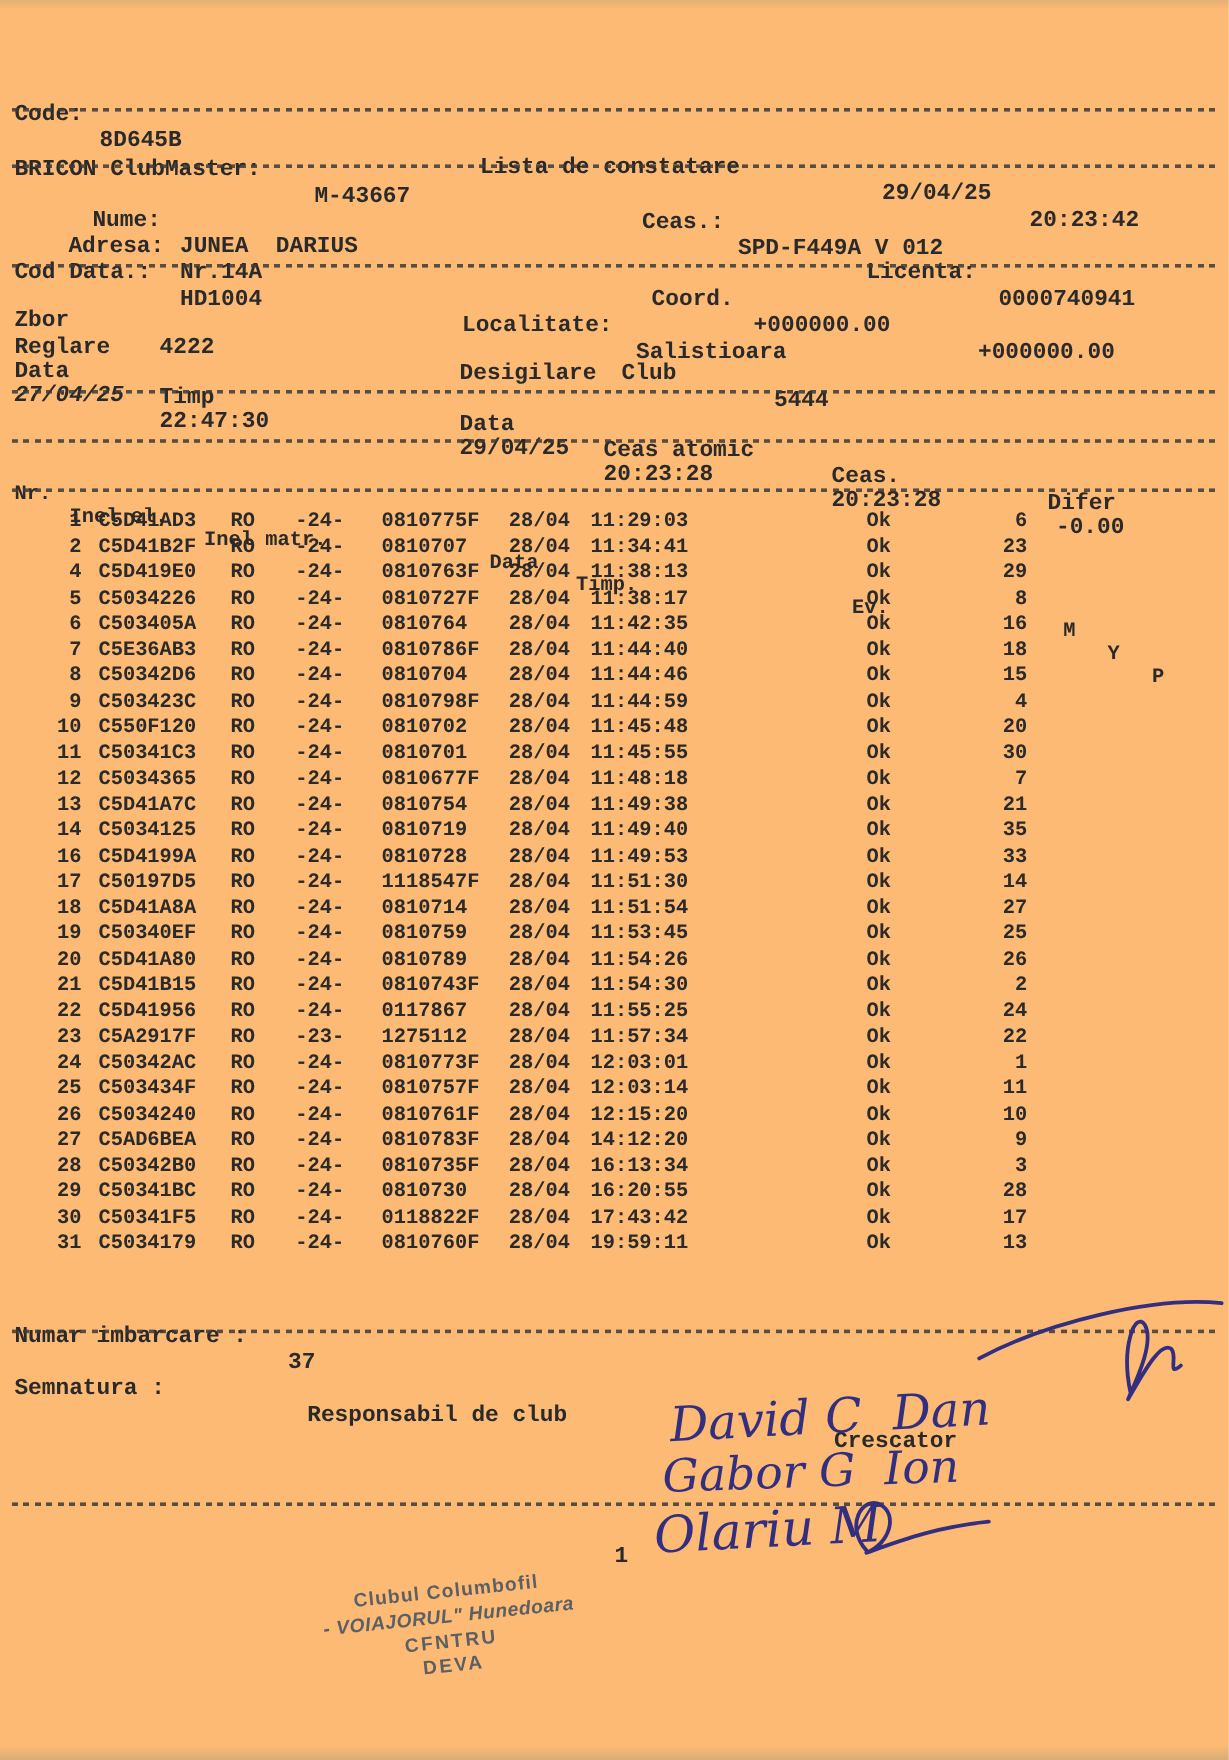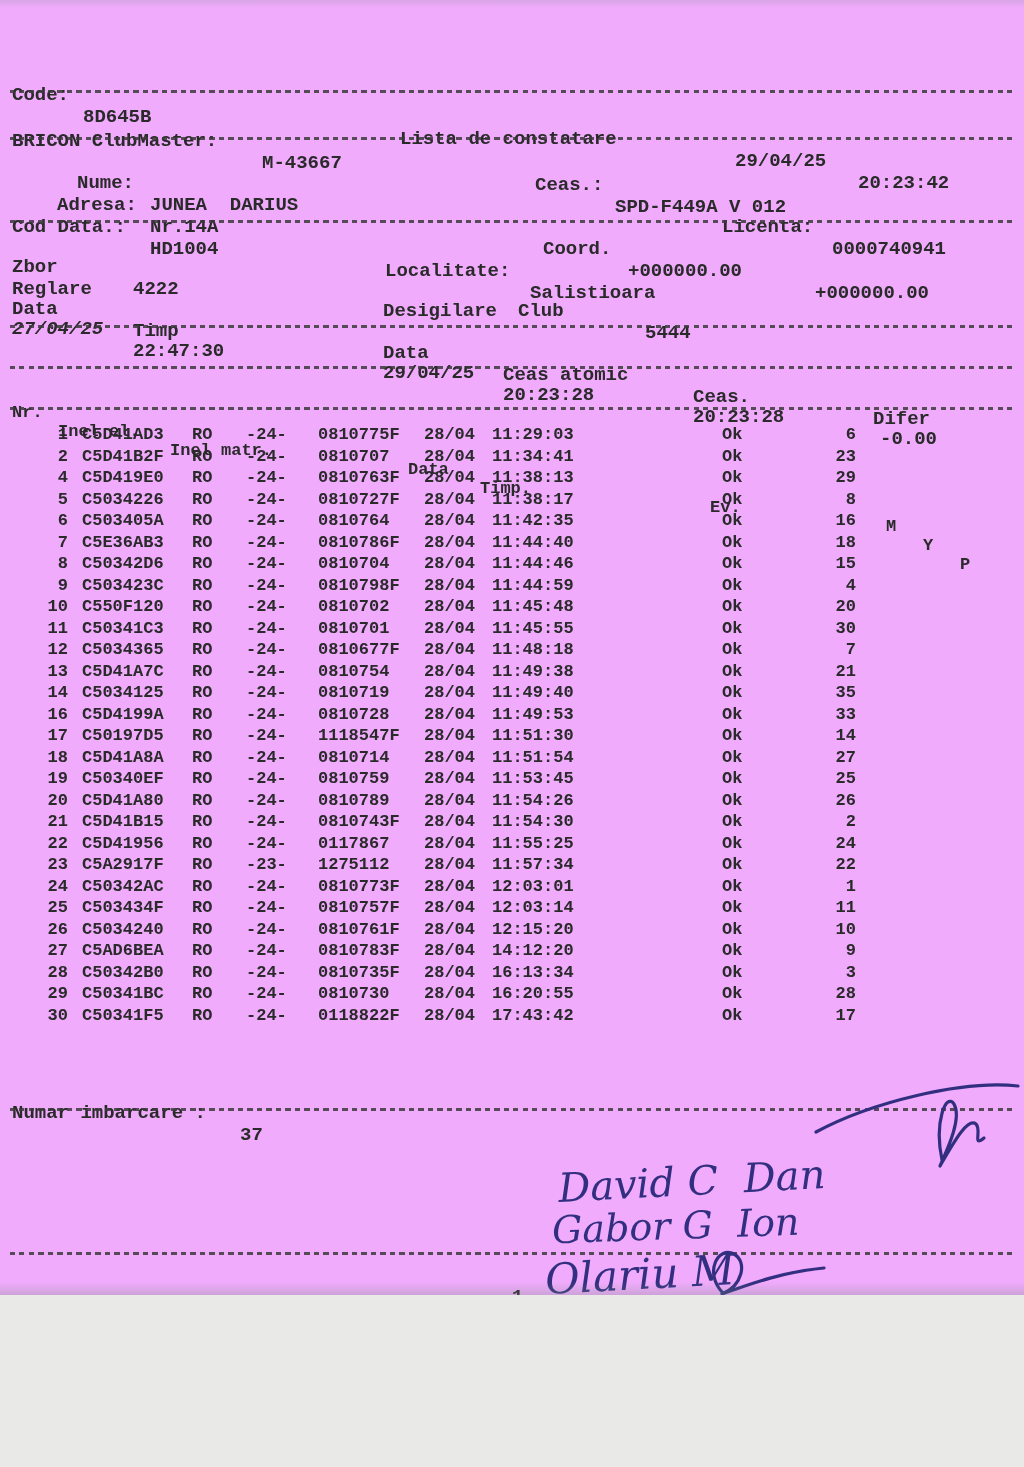--- a/index.html
+++ b/index.html
@@ -1,16 +1,16 @@
 <!DOCTYPE html>
 <html><head>
 <meta charset="utf-8">
 <style>
   html,body{margin:0;padding:0;background:#e9e9e7;}
-  #page{position:relative;width:1024px;height:1295px;background:#f0abfc;overflow:hidden;
+  #page{position:relative;width:1024px;height:1467px;background:#fdba74;overflow:hidden;
         font-family:"Liberation Mono","DejaVu Sans Mono",monospace;font-weight:700;color:#2a2a2a;}
   .line{position:absolute;left:0;width:100%;height:24px;white-space:pre;}
   .f19{font-size:19px;}
   .f17{font-size:17px;}
   .abs{position:absolute;white-space:pre;}
   .dash{position:absolute;left:10px;width:1006px;height:3px;
         background:repeating-linear-gradient(90deg,#3a3a3a 0 5px,transparent 5px 9.5px);opacity:.85;}
   
   #tbl{position:absolute;top:424px;left:12px;right:0;font-size:17px;}
   .trow{height:21.5px;line-height:21.5px;white-space:pre;}
@@ -150,28 +150,34 @@
     <div class="trow"><span class="tc c1">21</span><span class="tc c2">C5D41B15</span><span class="tc c3">RO</span><span class="tc c4">-24-</span><span class="tc c5">0810743F</span><span class="tc c6">28/04</span><span class="tc c7">11:54:30</span><span class="tc c8">Ok</span><span class="tc c9">2</span></div>
     <div class="trow"><span class="tc c1">22</span><span class="tc c2">C5D41956</span><span class="tc c3">RO</span><span class="tc c4">-24-</span><span class="tc c5">0117867</span><span class="tc c6">28/04</span><span class="tc c7">11:55:25</span><span class="tc c8">Ok</span><span class="tc c9">24</span></div>
     <div class="trow"><span class="tc c1">23</span><span class="tc c2">C5A2917F</span><span class="tc c3">RO</span><span class="tc c4">-23-</span><span class="tc c5">1275112</span><span class="tc c6">28/04</span><span class="tc c7">11:57:34</span><span class="tc c8">Ok</span><span class="tc c9">22</span></div>
     <div class="trow"><span class="tc c1">24</span><span class="tc c2">C50342AC</span><span class="tc c3">RO</span><span class="tc c4">-24-</span><span class="tc c5">0810773F</span><span class="tc c6">28/04</span><span class="tc c7">12:03:01</span><span class="tc c8">Ok</span><span class="tc c9">1</span></div>
     <div class="trow"><span class="tc c1">25</span><span class="tc c2">C503434F</span><span class="tc c3">RO</span><span class="tc c4">-24-</span><span class="tc c5">0810757F</span><span class="tc c6">28/04</span><span class="tc c7">12:03:14</span><span class="tc c8">Ok</span><span class="tc c9">11</span></div>
     <div class="trow"><span class="tc c1">26</span><span class="tc c2">C5034240</span><span class="tc c3">RO</span><span class="tc c4">-24-</span><span class="tc c5">0810761F</span><span class="tc c6">28/04</span><span class="tc c7">12:15:20</span><span class="tc c8">Ok</span><span class="tc c9">10</span></div>
     <div class="trow"><span class="tc c1">27</span><span class="tc c2">C5AD6BEA</span><span class="tc c3">RO</span><span class="tc c4">-24-</span><span class="tc c5">0810783F</span><span class="tc c6">28/04</span><span class="tc c7">14:12:20</span><span class="tc c8">Ok</span><span class="tc c9">9</span></div>
     <div class="trow"><span class="tc c1">28</span><span class="tc c2">C50342B0</span><span class="tc c3">RO</span><span class="tc c4">-24-</span><span class="tc c5">0810735F</span><span class="tc c6">28/04</span><span class="tc c7">16:13:34</span><span class="tc c8">Ok</span><span class="tc c9">3</span></div>
     <div class="trow"><span class="tc c1">29</span><span class="tc c2">C50341BC</span><span class="tc c3">RO</span><span class="tc c4">-24-</span><span class="tc c5">0810730</span><span class="tc c6">28/04</span><span class="tc c7">16:20:55</span><span class="tc c8">Ok</span><span class="tc c9">28</span></div>
     <div class="trow"><span class="tc c1">30</span><span class="tc c2">C50341F5</span><span class="tc c3">RO</span><span class="tc c4">-24-</span><span class="tc c5">0118822F</span><span class="tc c6">28/04</span><span class="tc c7">17:43:42</span><span class="tc c8">Ok</span><span class="tc c9">17</span></div>
+    <div class="trow"><span class="tc c1">31</span><span class="tc c2">C5034179</span><span class="tc c3">RO</span><span class="tc c4">-24-</span><span class="tc c5">0810760F</span><span class="tc c6">28/04</span><span class="tc c7">19:59:11</span><span class="tc c8">Ok</span><span class="tc c9">13</span></div>
   </div>
 
   <div class="line f19" style="top:1080px;">
     <span class="abs" style="left:12px;">Numar imbarcare :</span>
     <span class="abs" style="left:240px;">37</span>
   </div>
   <div class="dash" style="top:1108px;"></div>
 
+  <div class="line f19" style="top:1124px;">
+    <span class="abs" style="left:12px;">Semnatura :</span>
+    <span class="abs" style="left:256px;">Responsabil de club</span>
+    <span class="abs" style="left:695px;">Crescator</span>
+  </div>
 
   <svg class="ink-svg" style="left:812px;top:1072px;" width="212" height="100" viewBox="0 0 212 100">
     <path d="M4,60 C60,30 150,8 206,14"></path>
     <path d="M130,88 C122,50 134,20 142,32 C150,46 136,76 128,94 C144,66 156,46 164,52 C170,58 160,76 172,66"></path>
   </svg>
 
   <span class="hand" style="left:558px;top:1158px;font-size:40px;transform:rotate(-3deg);">David C  Dan</span>
   <span class="hand" style="left:552px;top:1204px;font-size:38px;transform:rotate(-2deg);">Gabor G  Ion</span>
 
   <div class="dash" style="top:1252px;"></div>

